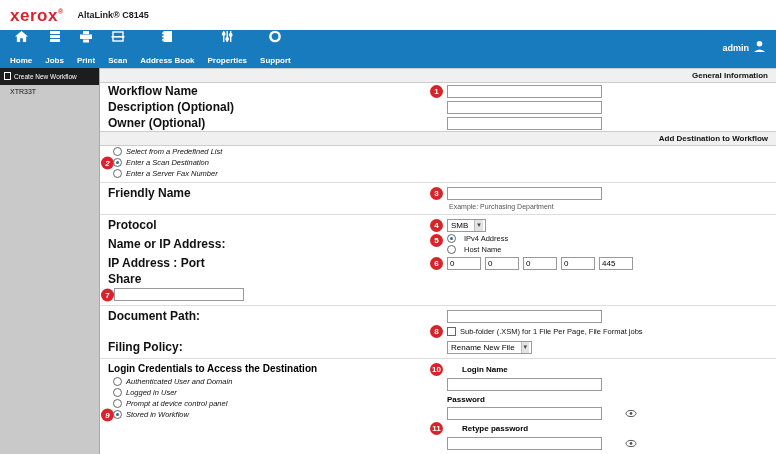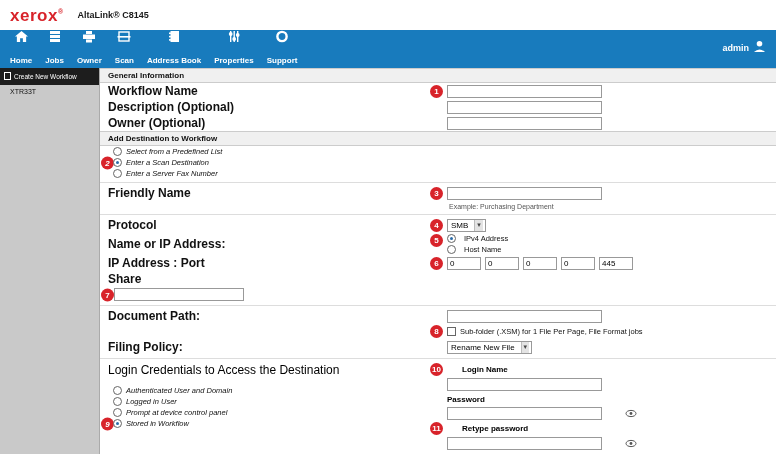--- a/index.html
+++ b/index.html
@@ -19,21 +19,21 @@
   .nav-item .nlabel{font-size:8px;font-weight:bold;margin-top:13px;white-space:nowrap;}
   .nav-user{margin-left:auto;display:flex;align-items:center;gap:4px;font-size:9px;font-weight:bold;align-self:center;}
 
   
   .content{display:flex;height:386px;}
   .sidebar{width:100px;background:#c9c9c9;flex-shrink:0;border-right:1px solid #aaa;}
   .side-item-active{background:#1d1d1d;color:#fff;font-size:6.5px;padding:4px 4px;display:flex;align-items:center;gap:3px;cursor:pointer;}
   .side-item{font-size:7px;color:#111;padding:3px 4px 3px 10px;cursor:pointer;}
   .main{flex:1;background:#fff;overflow:hidden;}
 
-  .bar{background:#f0f0f0;border-top:1px solid #ccc;border-bottom:1px solid #ccc;font-weight:bold;font-size:8px;padding:2px 8px;color:#111;}
+  .bar{background:#f0f0f0;border-top:1px solid #ccc;border-bottom:1px solid #ccc;font-weight:bold;font-size:8px;padding:2px 8px;color:#111;text-align:right;}
   .row{display:flex;align-items:center;padding:1px 8px;min-height:14px;position:relative;}
   .lbl{width:322px;flex-shrink:0;font-size:12px;font-weight:bold;color:#111;}
   .ctrl{display:flex;align-items:center;gap:4px;}
   input.txt{width:155px;height:13px;border:1px solid #999;font-size:8px;padding:0 2px;background:#fff;}
   input.ip{width:34px;height:13px;border:1px solid #999;font-size:8px;padding:0 2px;}
   .hint{font-size:7px;color:#555;}
 
   .ann{width:13px;height:13px;border-radius:50%;background:#d8232a;color:#fff;font-size:8px;font-weight:bold;display:flex;align-items:center;justify-content:center;flex-shrink:0;}
   .ann-abs{position:absolute;left:1px;top:50%;transform:translateY(-50%);}
 
@@ -46,21 +46,21 @@
   .stack{display:flex;flex-direction:column;gap:2px;}
   .stack .sline{display:flex;align-items:center;gap:8px;}
 
   .select{border:1px solid #999;height:13px;display:inline-flex;align-items:center;font-size:8px;padding:0 2px 0 3px;background:#fff;cursor:pointer;}
   .sel-arrow{font-size:7px;color:#444;margin-left:6px;background:#e3e3e3;border-left:1px solid #bbb;height:100%;display:flex;align-items:center;padding:0 2px;}
 
   .hr{height:1px;background:#ddd;margin:3px 0 2px;}
 
   .login-block{display:flex;padding:2px 8px;position:relative;}
   .login-left{width:322px;flex-shrink:0;}
-  .login-left .llabel{font-size:12px;font-weight:normal;margin-bottom:8px;}
+  .login-left .llabel{font-size:10px;font-weight:bold;margin-bottom:2px;}
   .login-right{display:flex;flex-direction:column;gap:2px;}
   .flabel{font-size:8px;font-weight:bold;display:flex;align-items:center;gap:19px;min-height:12px;}
   .pwd-line{display:flex;align-items:center;gap:23px;}
 
   .eye{display:inline-flex;align-items:center;cursor:pointer;}
 </style>
 </head>
 <body>
 
 <div class="page">
@@ -90,21 +90,21 @@
       <span class="nlabel">Jobs</span>
     </div>
     <div class="nav-item">
       <span class="nicon">
           <svg width="14" height="13" viewBox="0 0 14 13">
             <rect x="4" y="1" width="6" height="3" fill="#fff"></rect>
             <rect x="1" y="4.5" width="12" height="4.5" fill="#fff"></rect>
             <rect x="4" y="9.5" width="6" height="3" fill="#fff"></rect>
           </svg>
         </span>
-      <span class="nlabel">Owner</span>
+      <span class="nlabel">Print</span>
     </div>
     <div class="nav-item">
       <span class="nicon">
           <svg width="14" height="13" viewBox="0 0 14 13">
             <rect x="2" y="2" width="10" height="9" fill="none" stroke="#fff" stroke-width="1.4"></rect>
             <rect x="0.5" y="6" width="13" height="1.6" fill="#fff"></rect>
           </svg>
         </span>
       <span class="nlabel">Scan</span>
     </div>

